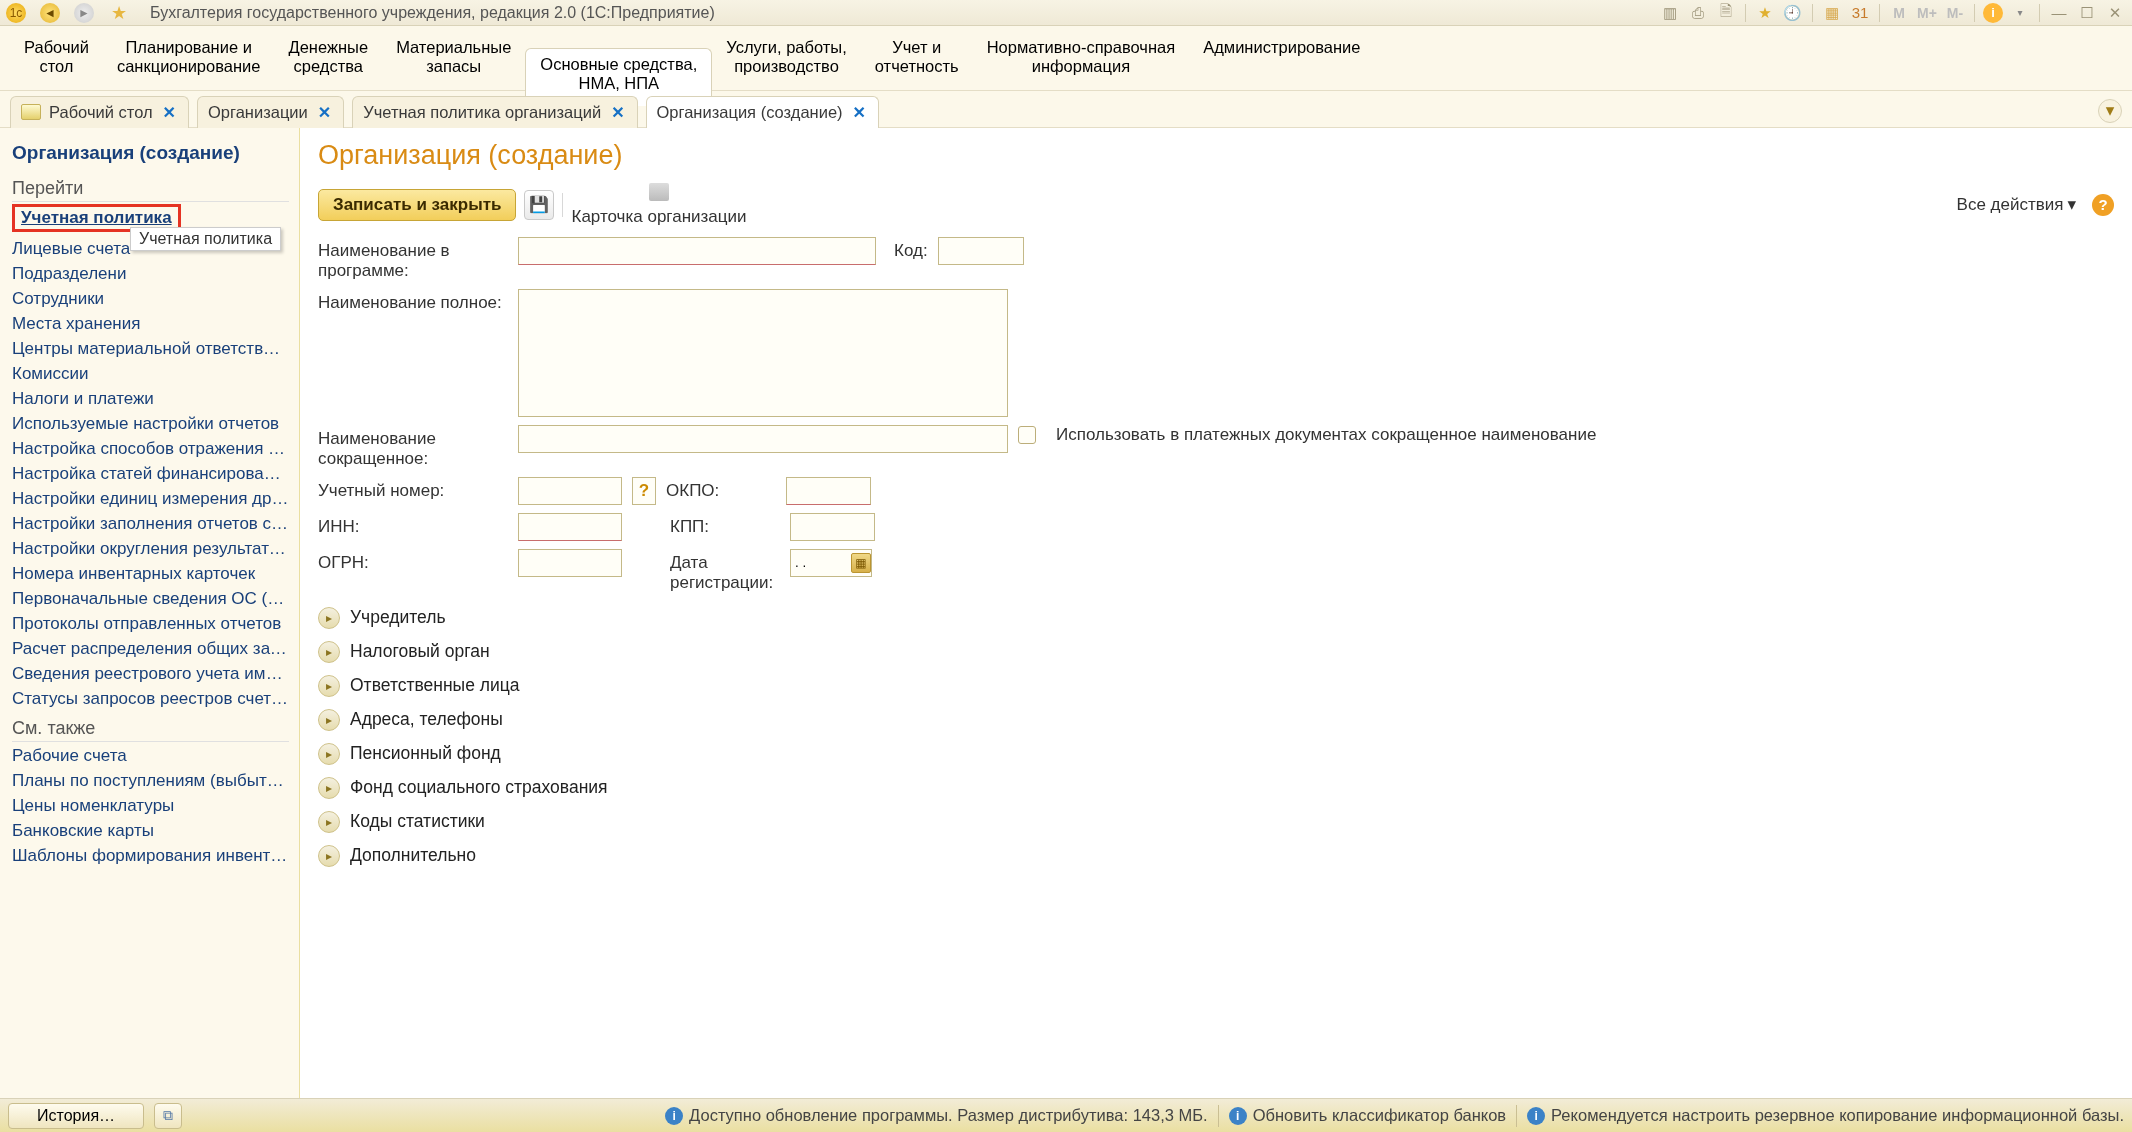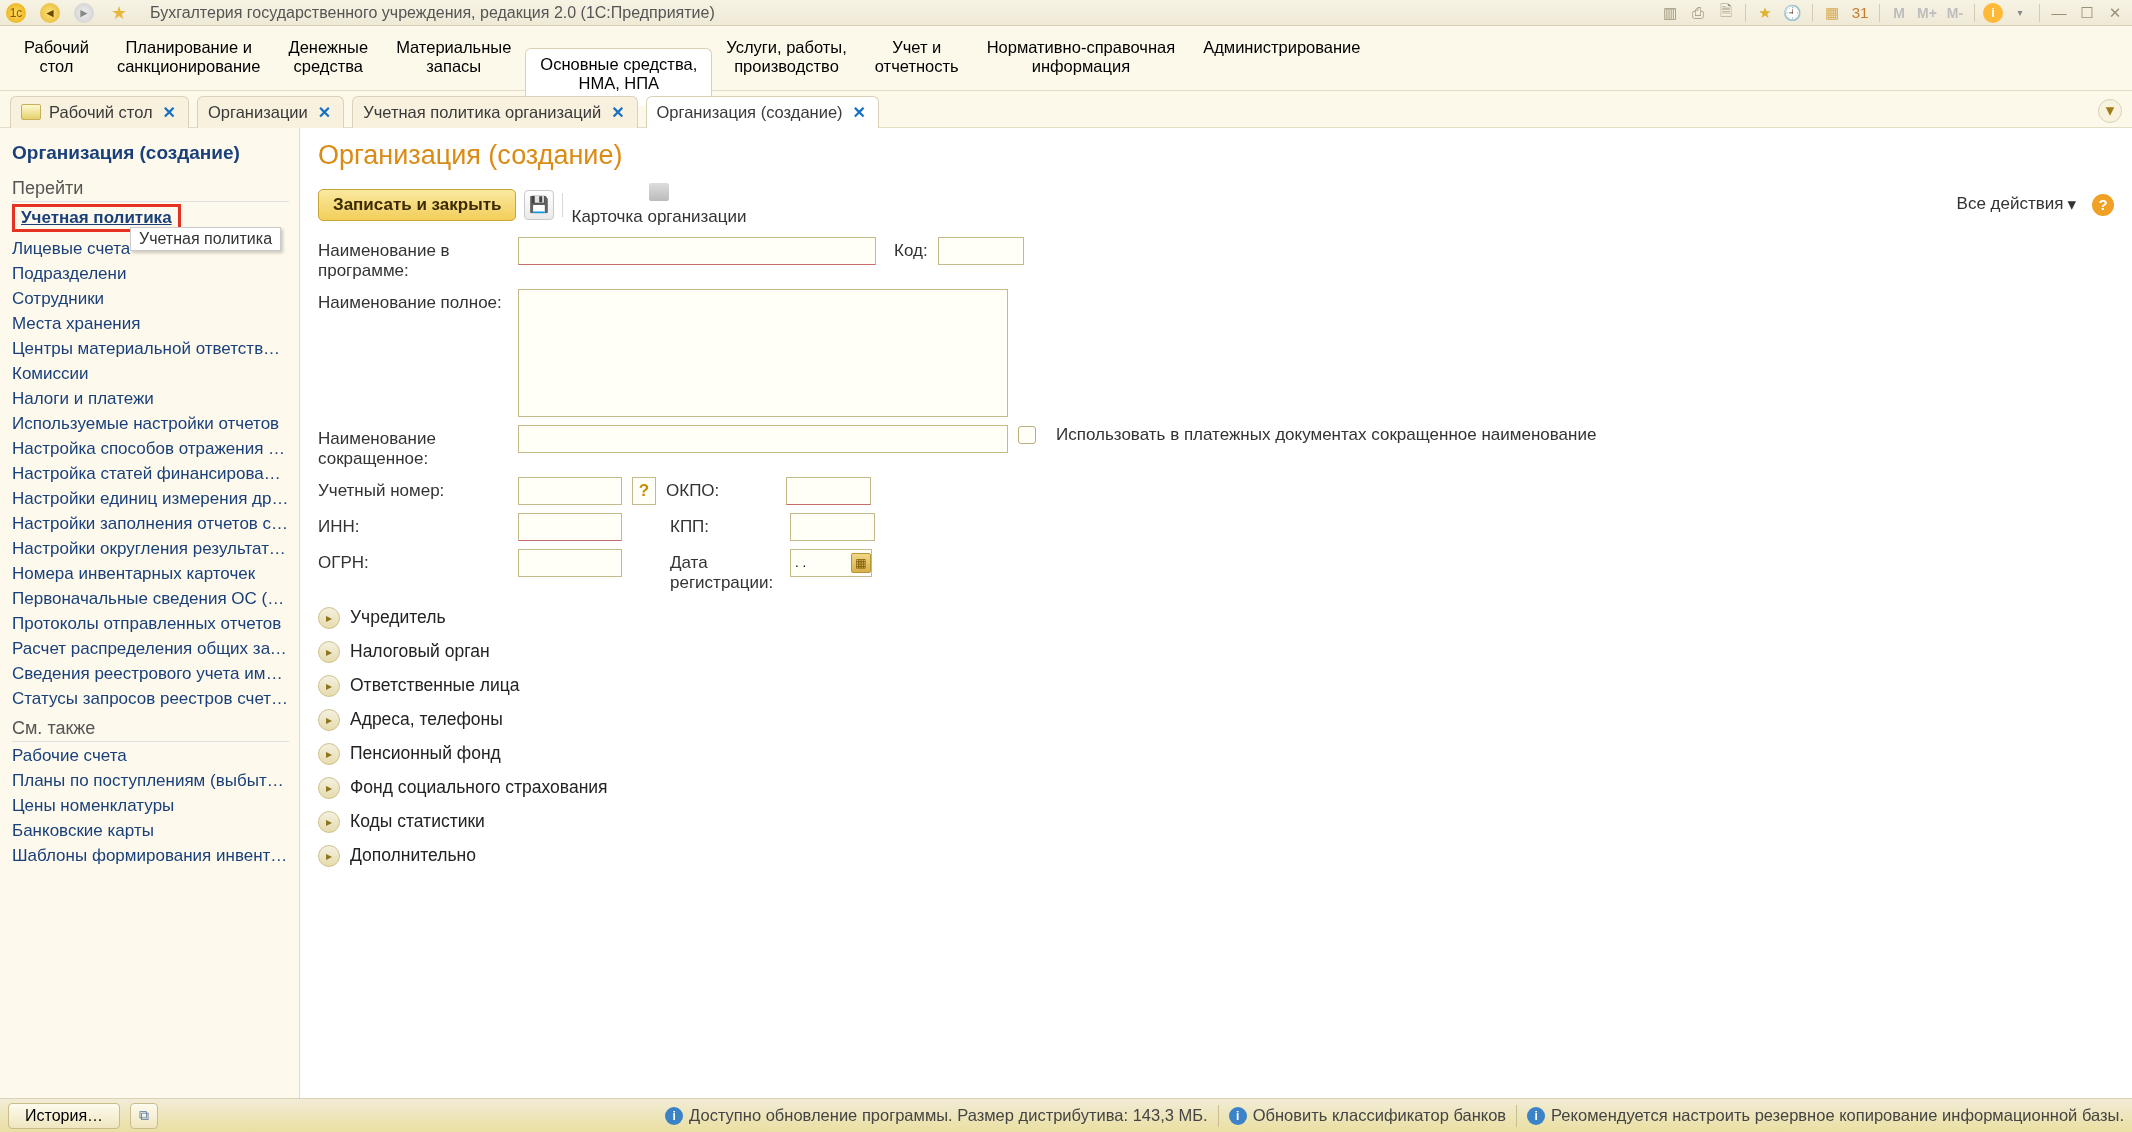--- a/index.html
+++ b/index.html
@@ -45,41 +45,41 @@
   .sb-tooltip { position:absolute; left:130px; top:227px; background:#fff; border:1px solid #ccc; padding:2px 8px; font-size:16px; box-shadow:2px 2px 3px rgba(0,0,0,.2); }
 
   .mainpane { flex:1; padding:12px 18px 18px 18px; overflow:auto; position:relative; }
   .form-title { color:#d98b14; font-size:27px; font-weight:500; margin:0 0 12px 0; }
   .cmdbar { display:flex; align-items:center; gap:8px; margin-bottom:10px; }
   .btn-main { background:linear-gradient(to bottom,#fbe9a0,#f2ce5a); border:1px solid #c7a536; border-radius:5px; padding:5px 14px; font-size:17px; font-weight:bold; color:#3a2a00; cursor:pointer; }
   .btn-icon { width:30px;height:30px;border:1px solid #c9c9c9;border-radius:4px;background:linear-gradient(#fff,#eaeaea);display:flex;align-items:center;justify-content:center;cursor:pointer;color:#2a5db0;font-size:16px;}
   .cmd-sep { width:1px; height:24px; background:#d8d8d8; }
   .cmd-text { display:flex; align-items:center; gap:6px; font-size:17px; color:#333; cursor:pointer;flex-direction:column; }
   .cmd-text .printer { width:20px;height:18px;display:inline-block;background:linear-gradient(#ddd,#bbb);border-radius:2px;position:relative;}
-  .allactions { margin-left:auto; color:#333; font-size:17px; cursor:pointer; display:flex; align-items:flex-start; gap:4px;}
+  .allactions { margin-left:auto; color:#333; font-size:17px; cursor:pointer; display:flex; align-items:center; gap:4px;}
   .help-circ { width:22px;height:22px;border-radius:50%;background:#f0a024;color:#fff;display:flex;align-items:center;justify-content:center;font-weight:bold;font-size:15px;cursor:pointer;margin-left:8px;}
 
   .form-row { display:flex; align-items:flex-start; margin-bottom:8px; gap:10px; font-size:17px; }
   .form-row label { flex:0 0 190px; color:#333; padding-top:4px;}
   .txt-input { border:1px solid #c4b988; background:#fffef7; height:28px; padding:2px 6px; font-size:16px; }
   .txt-input.req { border-bottom:1px solid #c86d6d; }
   .txt-area { border:1px solid #c4b988; background:#fffef7; width:490px; height:128px; resize:none; font-size:16px; padding:4px 6px; }
   .help-sq { width:24px;height:28px;border:1px solid #c4b988;background:#fffef7;display:flex;align-items:center;justify-content:center;color:#cc8a00;font-weight:bold;cursor:pointer;}
   .cal-btn { width:20px;height:20px;background:linear-gradient(#f0d887,#d7b04a);border:1px solid #bb9531;border-radius:2px;display:flex;align-items:center;justify-content:center;cursor:pointer;font-size:12px;color:#7a5600;}
   .date-wrap {display:flex; align-items:center; border:1px solid #c4b988; background:#fffef7; }
   .date-wrap input{ border:none; height:26px; width:60px; background:transparent; padding:0 4px;}
 
   .chk { width:18px;height:18px;border:1px solid #bcae7a;border-radius:3px;background:#fffef7;display:inline-block;margin-right:6px;vertical-align:middle;cursor:pointer;}
 
   .expander { display:flex; align-items:center; gap:10px; padding:6px 0; font-size:17.5px; color:#222; cursor:pointer;}
   .exp-btn { width:22px;height:22px;border-radius:50%;background:linear-gradient(#f4f0e0,#e6dcae);border:1px solid #cfc28a;display:flex;align-items:center;justify-content:center;color:#8b7420;font-size:12px;}
 
   
   .bottombar { height:34px; background:linear-gradient(to bottom,#f2ecd7,#eadfa1); border-top:1px solid #d9d2b8; display:flex; align-items:center; padding:0 8px; gap:10px; font-size:16.5px; color:#444;}
-  .hist-btn { border:1px solid #c9bd8d; background:linear-gradient(#fefbee,#efe5bf); border-radius:4px; padding:3px 16px; cursor:pointer; font-size:16px;}
+  .hist-btn { border:1px solid #c9bd8d; background:linear-gradient(#fefbee,#efe5bf); border-radius:4px; padding:3px 28px; cursor:pointer; font-size:16px;}
   .win-btn { width:28px;height:26px;border:1px solid #c9bd8d;background:linear-gradient(#fefbee,#efe5bf);border-radius:4px;display:flex;align-items:center;justify-content:center;cursor:pointer;color:#5377a6;font-size:14px;}
   .bb-sep { width:1px;height:22px;background:#cabf93;}
   .bb-item { display:flex; align-items:center; gap:6px; cursor:pointer; }
   .info-i { width:18px;height:18px;border-radius:50%;background:#3b82c7;color:#fff;display:flex;align-items:center;justify-content:center;font-size:12px;font-weight:bold;}
 
   
   .app-root { width:100%; height:100%; display:flex; flex-direction:column; position:relative; }
 </style>
 </head>
 <body>

